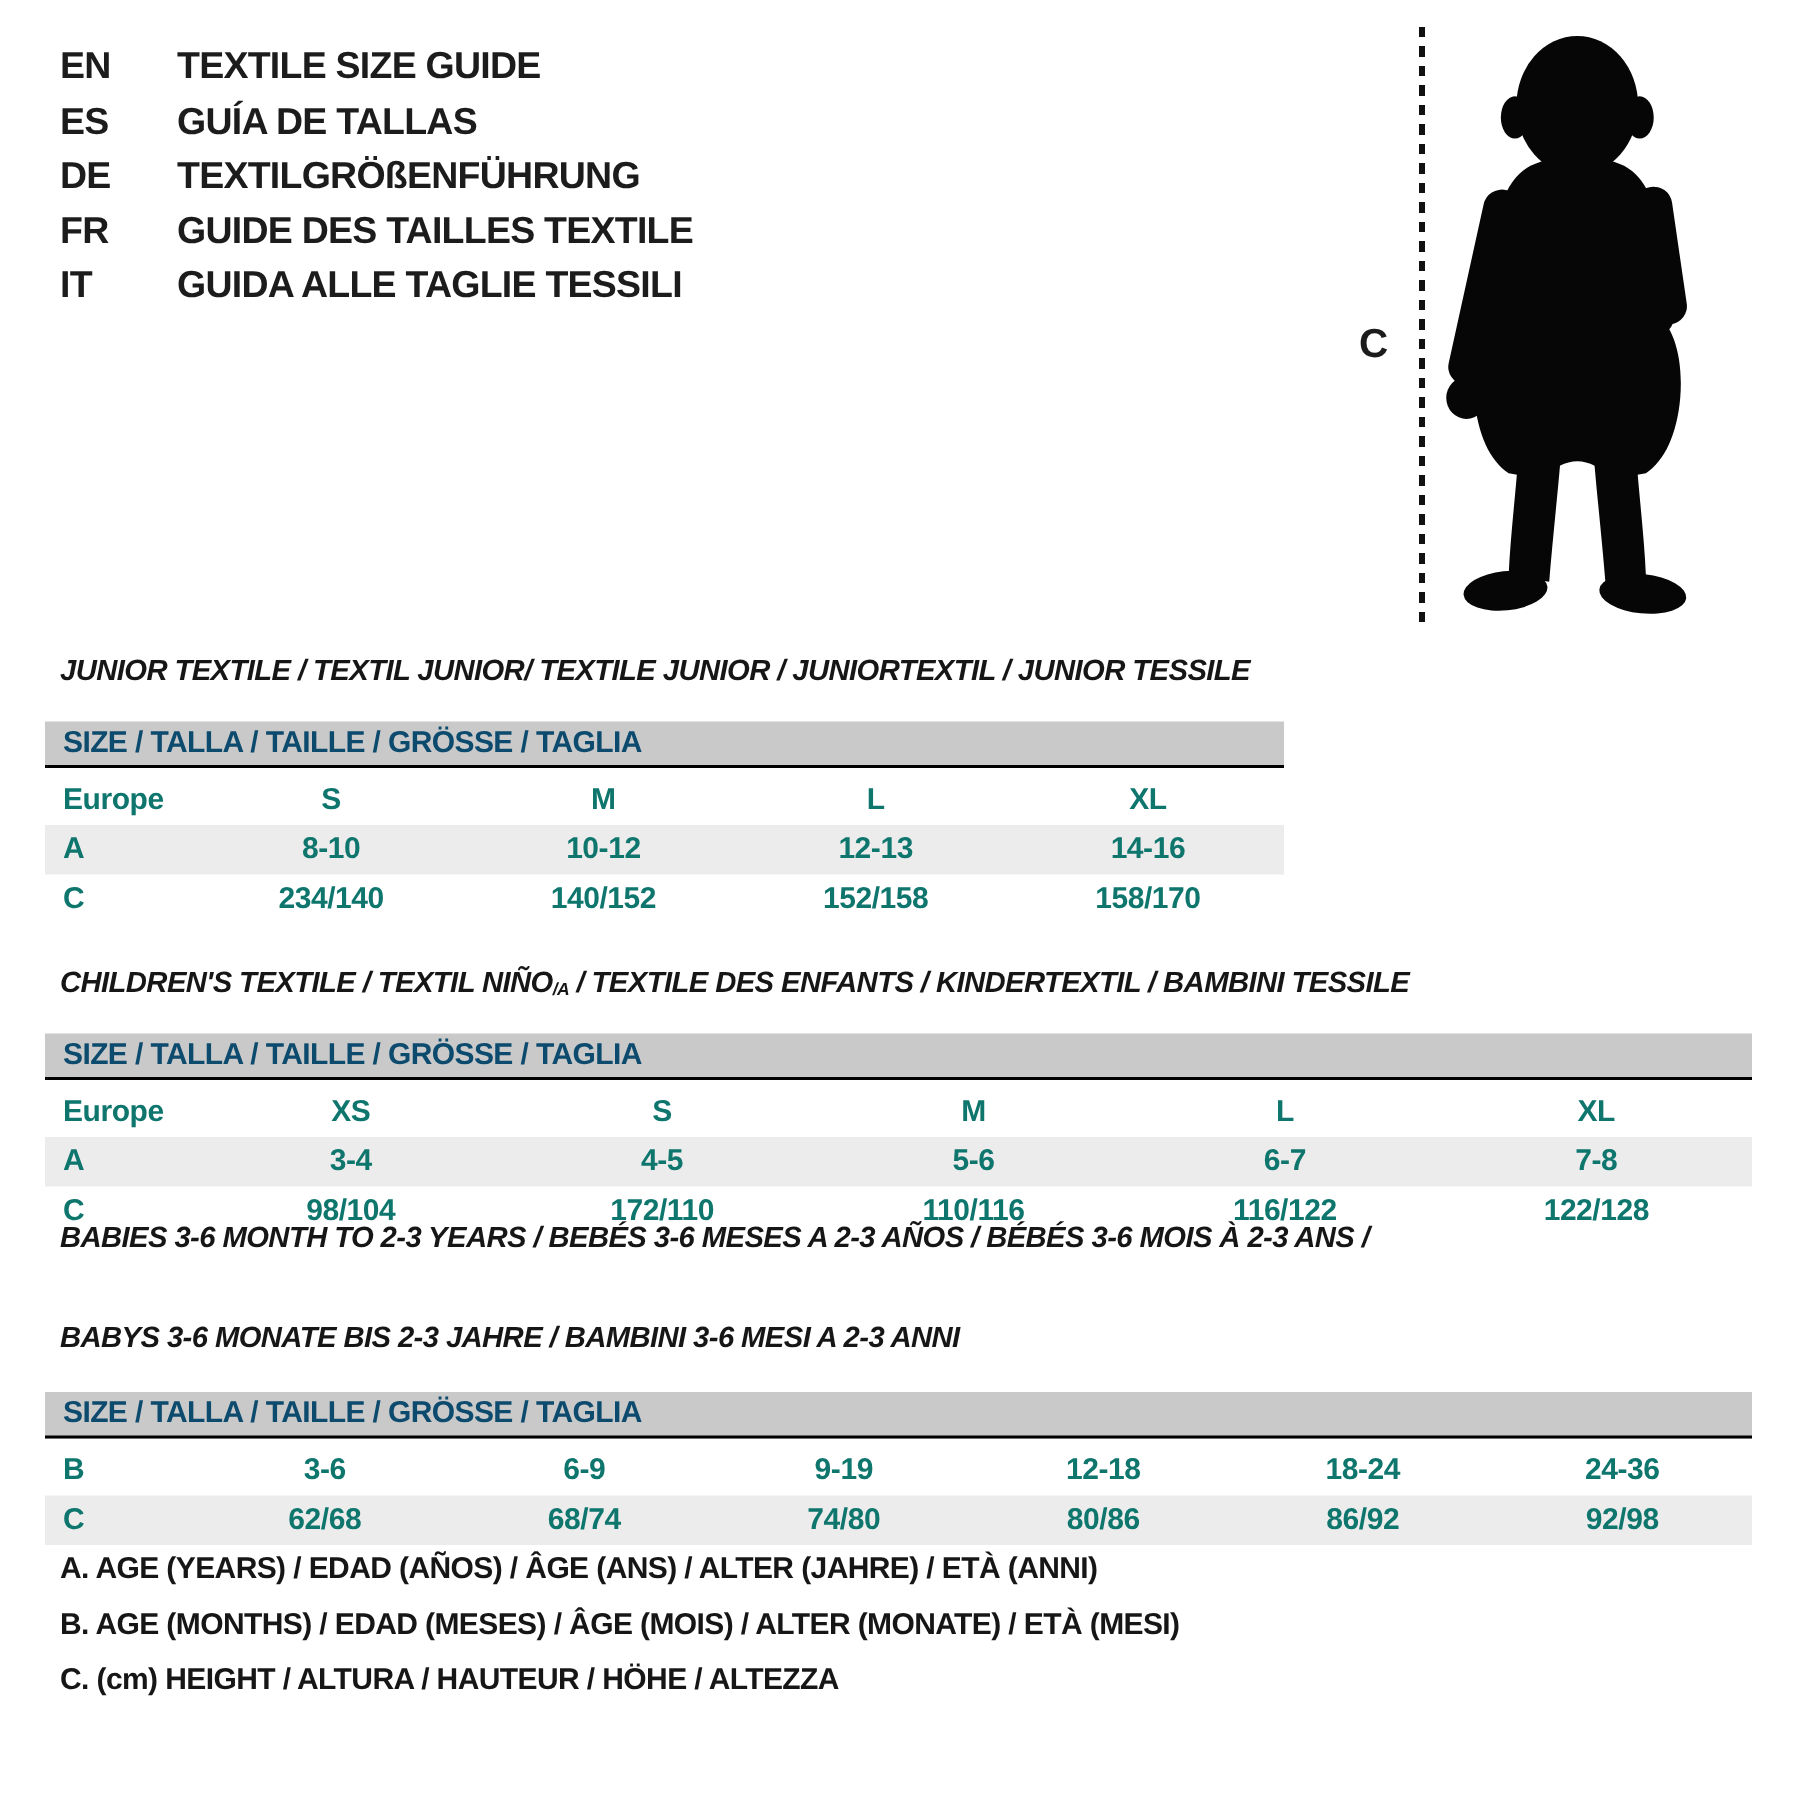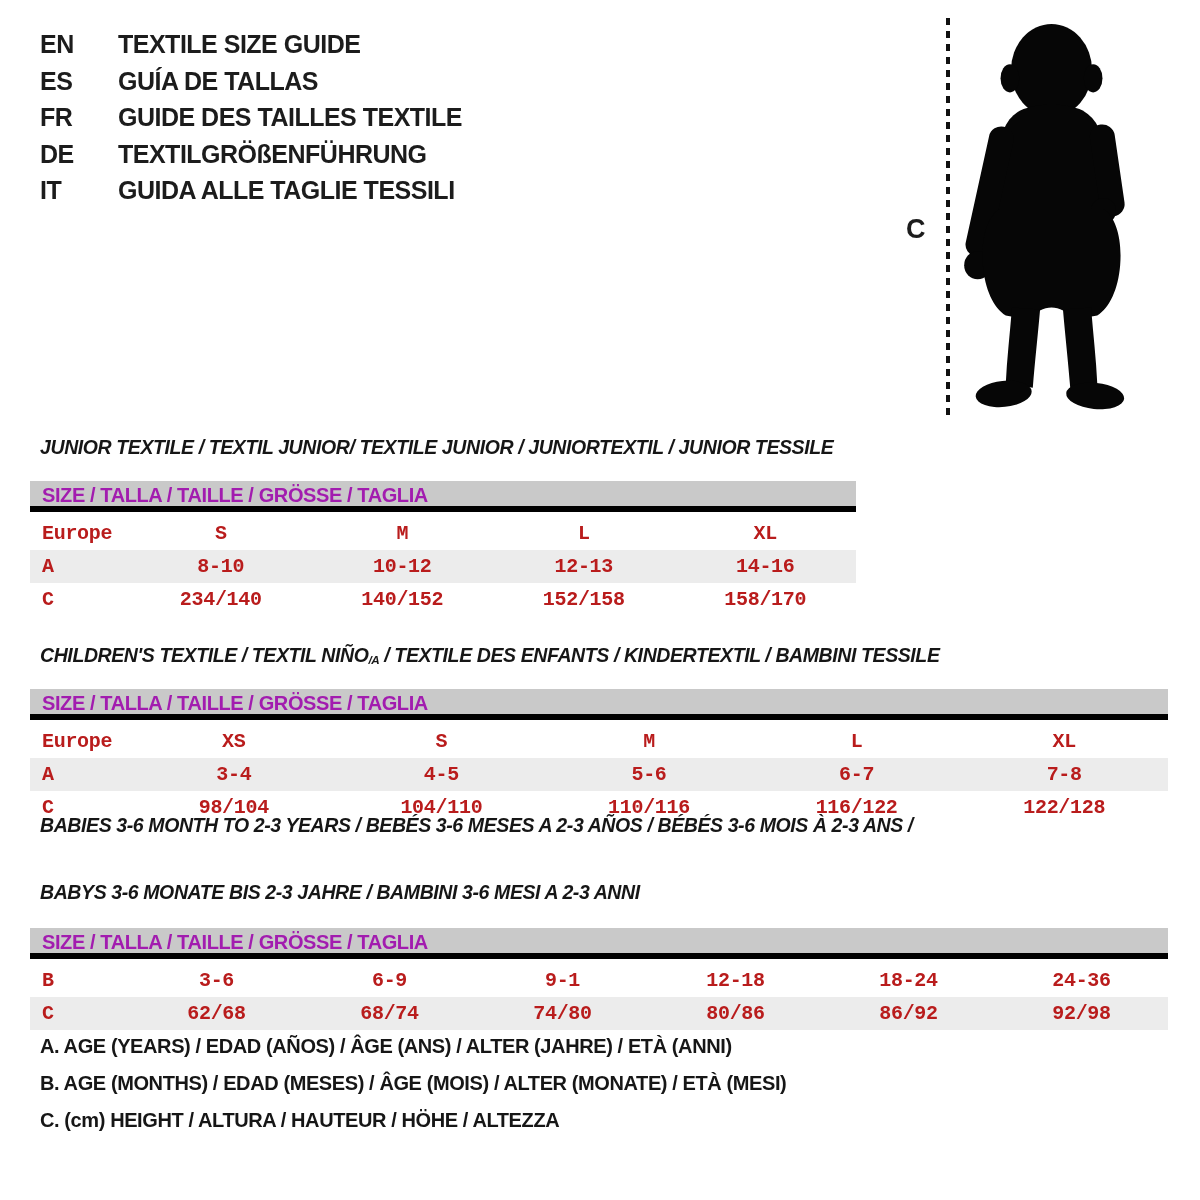--- a/index.html
+++ b/index.html
@@ -33,25 +33,25 @@
   
   .section-title {
     position: absolute; left: 40px; font-size: 19.5px; letter-spacing: -0.4px; white-space: nowrap; color: #161616; font-style: italic;
   }
   .sub-small { font-size: 0.6em; vertical-align: -0.18em; }
 
   
   .size-table { position: absolute; left: 30px; }
   .table-header-bar {
     height: 31px; line-height: 29px; background: #c9c9c9;
-    border-bottom: 6px solid #000000;
-    padding-left: 12px; font-size: 20px; letter-spacing: -0.4px; color: #a21caf;
+    border-bottom: 2px solid #000000;
+    padding-left: 12px; font-size: 20px; letter-spacing: -0.4px; color: #0c4a6e;
     margin-bottom: 5px; white-space: nowrap;
   }
-  .t-row { display: grid; height: 33px; line-height: 33px; font-size: 20px; letter-spacing: -0.3px; color: #b91c1c; font-family: Liberation Mono, monospace; }
+  .t-row { display: grid; height: 33px; line-height: 33px; font-size: 20px; letter-spacing: -0.3px; color: #0f766e; }
   .t-row.gray { background: #ececec; }
   .row-label { text-align: left; padding-left: 12px; }
   .cell { text-align: center; }
   .cols-junior { grid-template-columns: 100px repeat(4, 1fr); }
   .cols-children { grid-template-columns: 100px repeat(5, 1fr); }
   .cols-babies { grid-template-columns: 100px repeat(6, 1fr); }
   #junior-table { top: 481px; width: 826px; }
   #children-table { top: 689px; width: 1138px; }
   #babies-table { top: 928px; width: 1138px; }
 
@@ -67,26 +67,26 @@
   <div class="lang-block">
     <div class="lang-row">
       <span class="lang-code">EN</span>
       <span class="lang-label">TEXTILE SIZE GUIDE</span>
     </div>
     <div class="lang-row">
       <span class="lang-code">ES</span>
       <span class="lang-label">GUÍA DE TALLAS</span>
     </div>
     <div class="lang-row">
+      <span class="lang-code">DE</span>
+      <span class="lang-label">TEXTILGRÖßENFÜHRUNG</span>
+    </div>
+    <div class="lang-row">
       <span class="lang-code">FR</span>
       <span class="lang-label">GUIDE DES TAILLES TEXTILE</span>
-    </div>
-    <div class="lang-row">
-      <span class="lang-code">DE</span>
-      <span class="lang-label">TEXTILGRÖßENFÜHRUNG</span>
     </div>
     <div class="lang-row">
       <span class="lang-code">IT</span>
       <span class="lang-label">GUIDA ALLE TAGLIE TESSILI</span>
     </div>
   </div>
 
   <div class="measure-line"></div>
   <div class="measure-label">C</div>
   <svg class="silhouette" viewBox="0 0 175 400" preserveAspectRatio="none" fill="#060606" xmlns="http://www.w3.org/2000/svg">
@@ -146,36 +146,36 @@
       <span class="row-label">A</span>
       <span class="cell">3-4</span>
       <span class="cell">4-5</span>
       <span class="cell">5-6</span>
       <span class="cell">6-7</span>
       <span class="cell">7-8</span>
     </div>
     <div class="t-row cols-children">
       <span class="row-label">C</span>
       <span class="cell">98/104</span>
-      <span class="cell">104/110</span>
+      <span class="cell">172/110</span>
       <span class="cell">110/116</span>
       <span class="cell">116/122</span>
       <span class="cell">122/128</span>
     </div>
   </div>
 
   <div class="section-title" style="top:814px">BABIES 3-6 MONTH TO 2-3 YEARS / BEBÉS 3-6 MESES A 2-3 AÑOS / BÉBÉS 3-6 MOIS À 2-3 ANS /</div>
   <div class="section-title" style="top:881px">BABYS 3-6 MONATE BIS 2-3 JAHRE / BAMBINI 3-6 MESI A 2-3 ANNI</div>
   <div class="size-table" id="babies-table">
     <div class="table-header-bar">SIZE / TALLA / TAILLE / GRÖSSE / TAGLIA</div>
     <div class="t-row cols-babies">
       <span class="row-label">B</span>
       <span class="cell">3-6</span>
       <span class="cell">6-9</span>
-      <span class="cell">9-1</span>
+      <span class="cell">9-19</span>
       <span class="cell">12-18</span>
       <span class="cell">18-24</span>
       <span class="cell">24-36</span>
     </div>
     <div class="t-row cols-babies gray">
       <span class="row-label">C</span>
       <span class="cell">62/68</span>
       <span class="cell">68/74</span>
       <span class="cell">74/80</span>
       <span class="cell">80/86</span>

